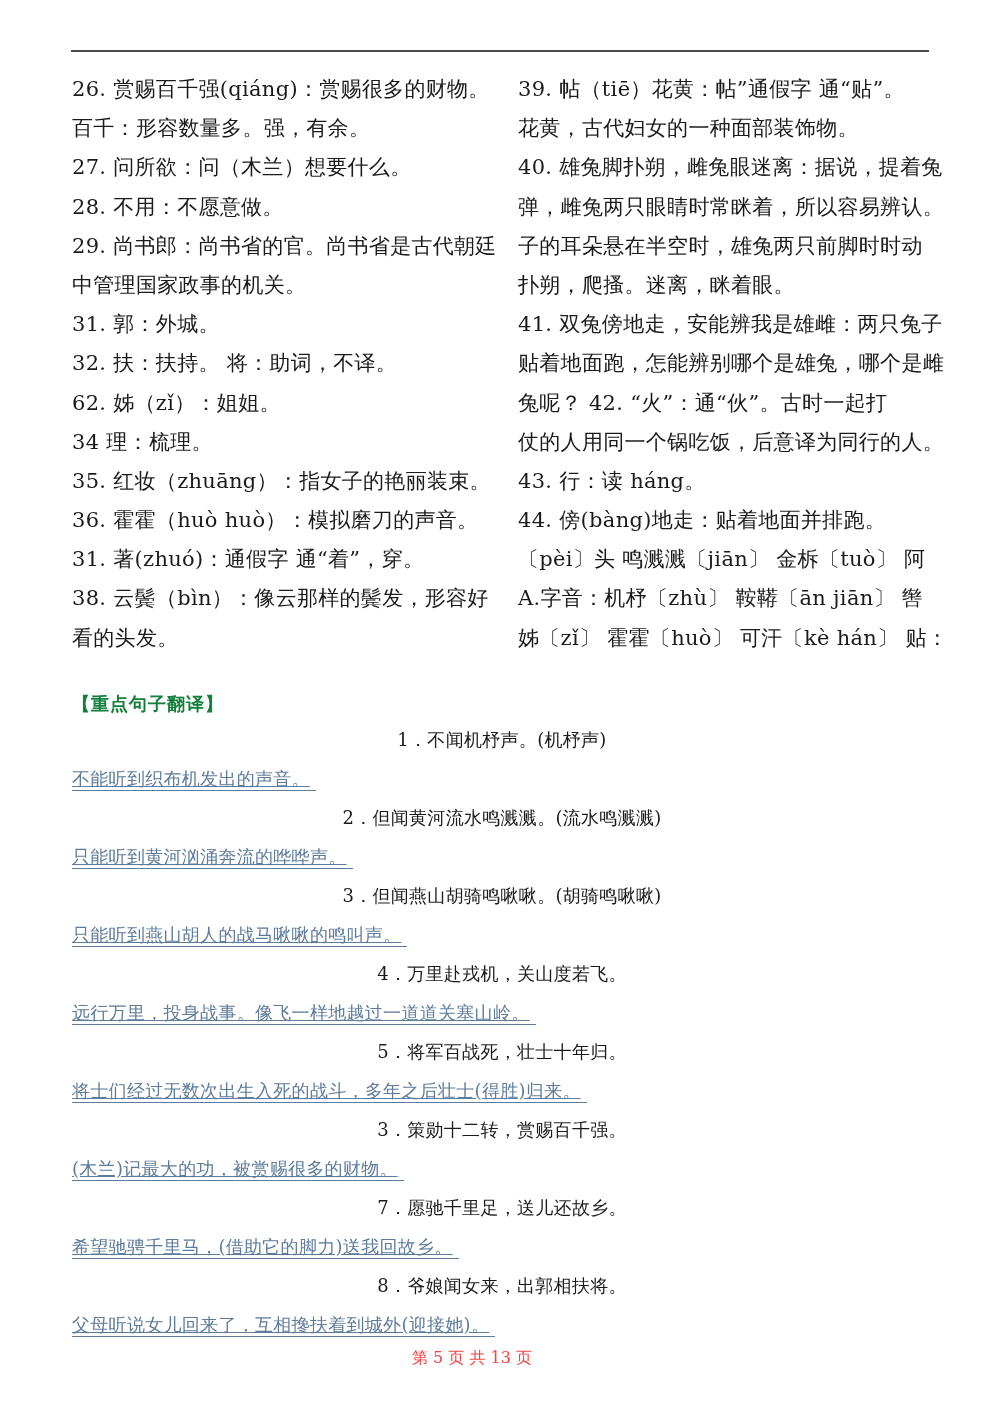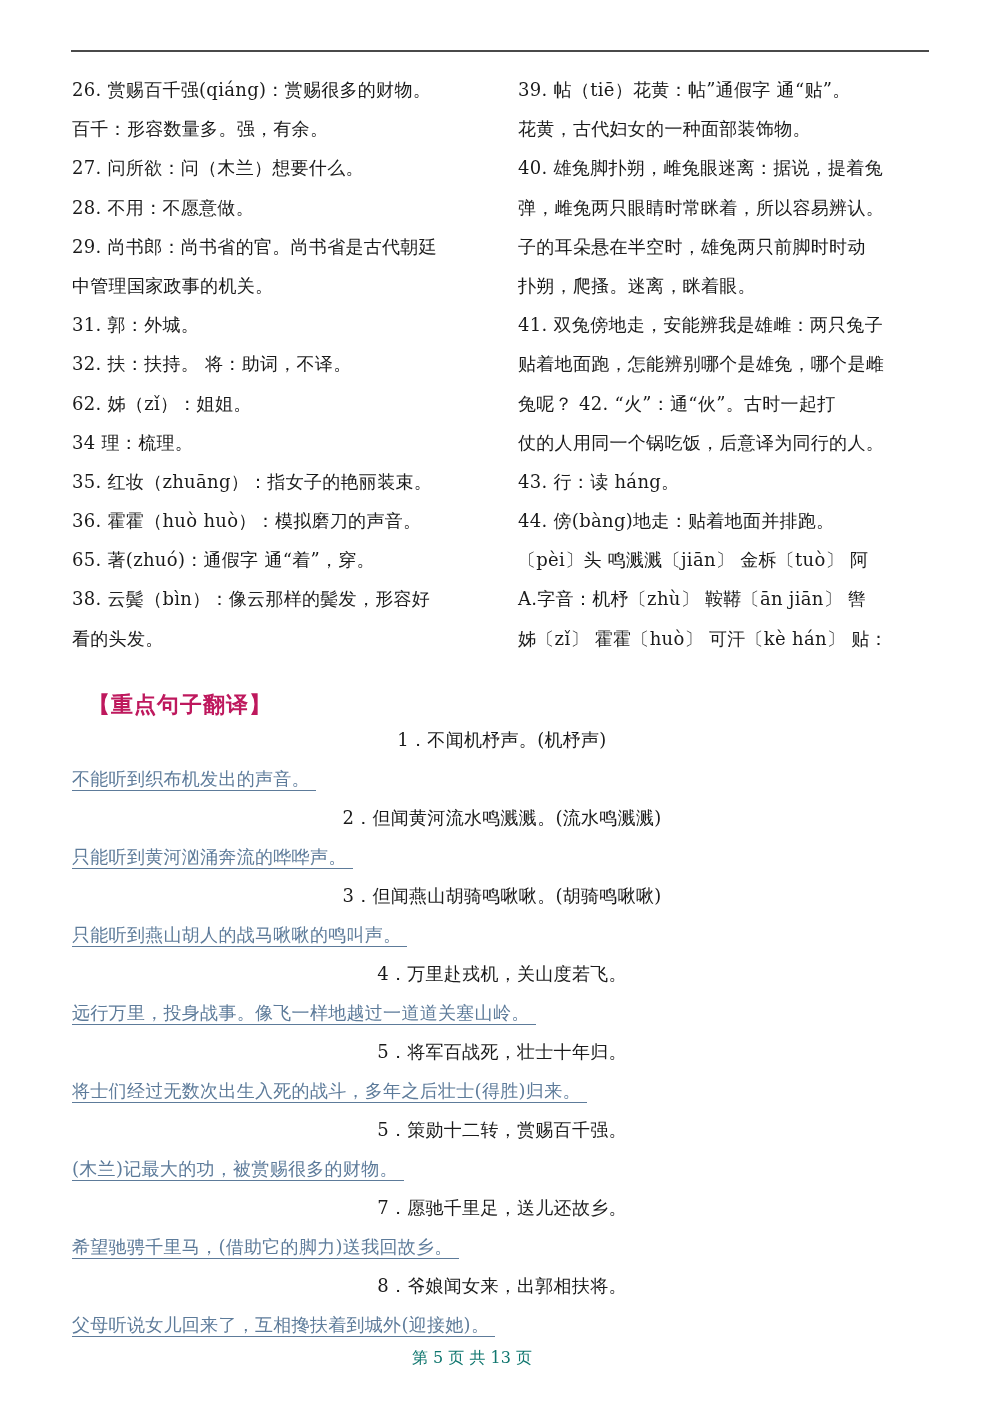--- a/index.html
+++ b/index.html
@@ -1,48 +1,48 @@
 <!DOCTYPE html>
 <html><head>
 <meta charset="utf-8">
 <style>
   html, body { margin: 0; padding: 0; background: #ffffff; }
   body { width: 1000px; height: 1414px; position: relative; overflow: hidden;
          font-family: "DejaVu Serif", "Liberation Serif", serif; color: #1a1a1a; }
   .rule { position: absolute; left: 71px; top: 50px; width: 858px; height: 2px; background: #4a4a4a; }
-  .col { position: absolute; top: 70px; font-size: 18px; }
+  .col { position: absolute; top: 70px; font-size: 21px; }
   .col-left { left: 72px; width: 420px; }
   .col-right { left: 518px; width: 412px; }
   .line { height: 39.2px; line-height: 39.2px; white-space: nowrap; letter-spacing: 0.3px; }
   .section { position: absolute; left: 72px; top: 688px; width: 860px; font-size: 18px; }
-  .heading { height: 32px; line-height: 32px; color: #be185d; font-weight: bold; font-size: 22px; letter-spacing: 1px; margin-left: 16px; }
+  .heading { height: 32px; line-height: 32px; color: #15803d; font-weight: bold; font-size: 18px; letter-spacing: 1px; }
   .sent { height: 39px; line-height: 39px; white-space: nowrap; letter-spacing: 0.3px; text-align: center; }
   .trans { height: 39px; line-height: 39px; white-space: nowrap; color: #5d7b9a; letter-spacing: 0.3px; }
-  .trans span { border-bottom: 1.5px solid #5d7b9a; padding-bottom: 1px; padding-right: 6px; }
-  .footer { position: absolute; left: 0; top: 1348px; width: 944px; text-align: center; font-size: 16px; color: #0f766e; }
+  .trans span { border-bottom: 1.5px solid #5d7b9a; padding-bottom: 1px; padding-right: 6px; text-decoration: underline; }
+  .footer { position: absolute; left: 0; top: 1348px; width: 944px; text-align: center; font-size: 16px; color: #ef4444; }
 </style>
 </head>
 <body>
 
 <div class="rule"></div>
 
 <div class="col col-left">
   <div class="line">26. 赏赐百千强(qiáng)：赏赐很多的财物。</div>
   <div class="line">百千：形容数量多。强，有余。</div>
   <div class="line">27. 问所欲：问（木兰）想要什么。</div>
   <div class="line">28. 不用：不愿意做。</div>
   <div class="line">29. 尚书郎：尚书省的官。尚书省是古代朝廷</div>
   <div class="line">中管理国家政事的机关。</div>
   <div class="line">31. 郭：外城。</div>
   <div class="line">32. 扶：扶持。 将：助词，不译。</div>
   <div class="line">62. 姊（zǐ）：姐姐。</div>
   <div class="line">34 理：梳理。</div>
   <div class="line">35. 红妆（zhuāng）：指女子的艳丽装束。</div>
   <div class="line">36. 霍霍（huò huò）：模拟磨刀的声音。</div>
-  <div class="line">65. 著(zhuó)：通假字 通“着”，穿。</div>
+  <div class="line">31. 著(zhuó)：通假字 通“着”，穿。</div>
   <div class="line">38. 云鬓（bìn）：像云那样的鬓发，形容好</div>
   <div class="line">看的头发。</div>
 </div>
 
 <div class="col col-right">
   <div class="line">39. 帖（tiē）花黄：帖”通假字 通“贴”。</div>
   <div class="line">花黄，古代妇女的一种面部装饰物。</div>
   <div class="line">40. 雄兔脚扑朔，雌兔眼迷离：据说，提着兔</div>
   <div class="line">弹，雌兔两只眼睛时常眯着，所以容易辨认。</div>
   <div class="line">子的耳朵悬在半空时，雄兔两只前脚时时动</div>
@@ -69,21 +69,21 @@
 
   <div class="sent">3．但闻燕山胡骑鸣啾啾。(胡骑鸣啾啾)</div>
   <div class="trans"><span>只能听到燕山胡人的战马啾啾的鸣叫声。</span></div>
 
   <div class="sent">4．万里赴戎机，关山度若飞。</div>
   <div class="trans"><span>远行万里，投身战事。像飞一样地越过一道道关塞山岭。</span></div>
 
   <div class="sent">5．将军百战死，壮士十年归。</div>
   <div class="trans"><span>将士们经过无数次出生入死的战斗，多年之后壮士(得胜)归来。</span></div>
 
-  <div class="sent">5．策勋十二转，赏赐百千强。</div>
+  <div class="sent">3．策勋十二转，赏赐百千强。</div>
   <div class="trans"><span>(木兰)记最大的功，被赏赐很多的财物。</span></div>
 
   <div class="sent">7．愿驰千里足，送儿还故乡。</div>
   <div class="trans"><span>希望驰骋千里马，(借助它的脚力)送我回故乡。</span></div>
 
   <div class="sent">8．爷娘闻女来，出郭相扶将。</div>
   <div class="trans"><span>父母听说女儿回来了，互相搀扶着到城外(迎接她)。</span></div>
 </div>
 
 <div class="footer">第 5 页 共 13 页</div>

